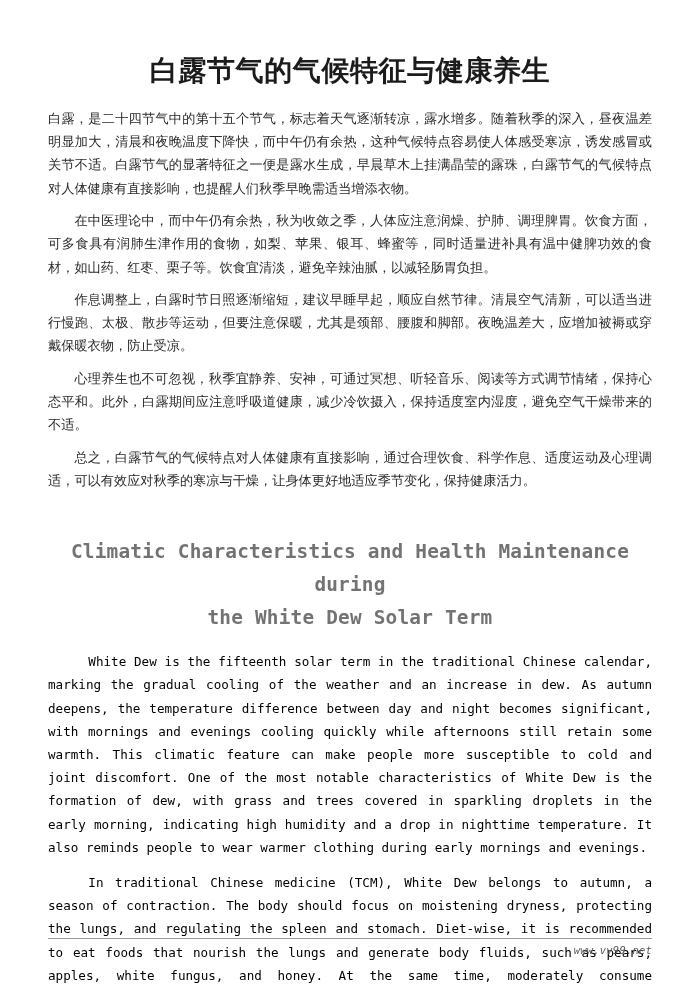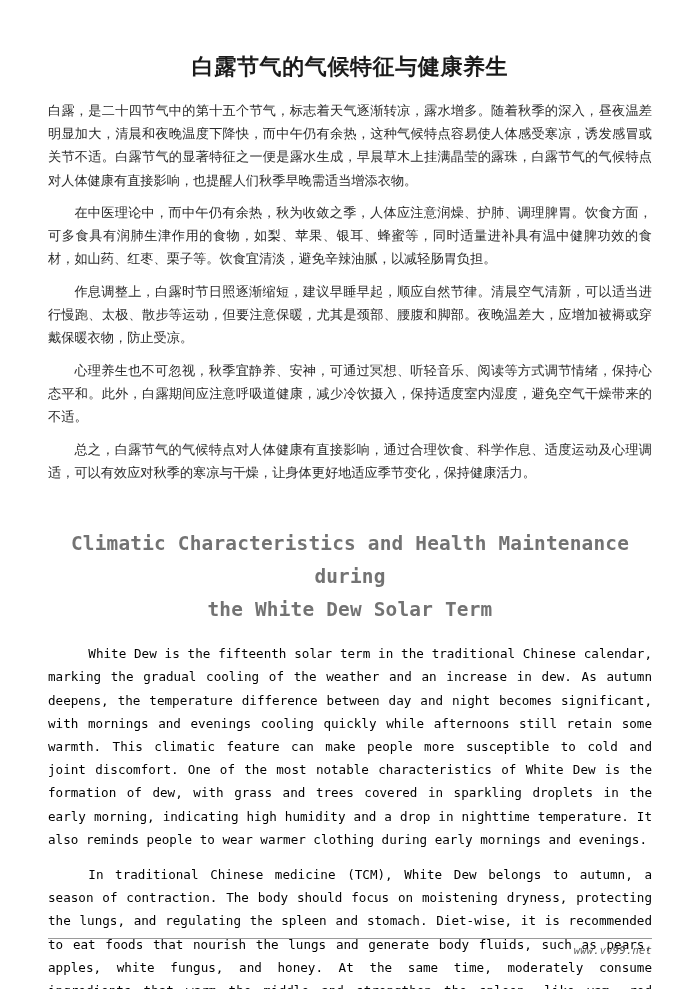--- a/index.html
+++ b/index.html
@@ -49,21 +49,21 @@
     z-index: 2;
   }
 
   
   .cn-title {
     margin: 0;
     padding-top: 52px;
     text-align: center;
     font-family: "DejaVu Sans", "Liberation Sans", sans-serif;
     font-weight: bold;
-    font-size: 22px;
+    font-size: 28px;
     letter-spacing: .6px;
     color: #1b1b1b;
     line-height: 1.35;
   }
 
   
   .cn-body {
     margin: 0;
     padding-top: 17px;
   }

